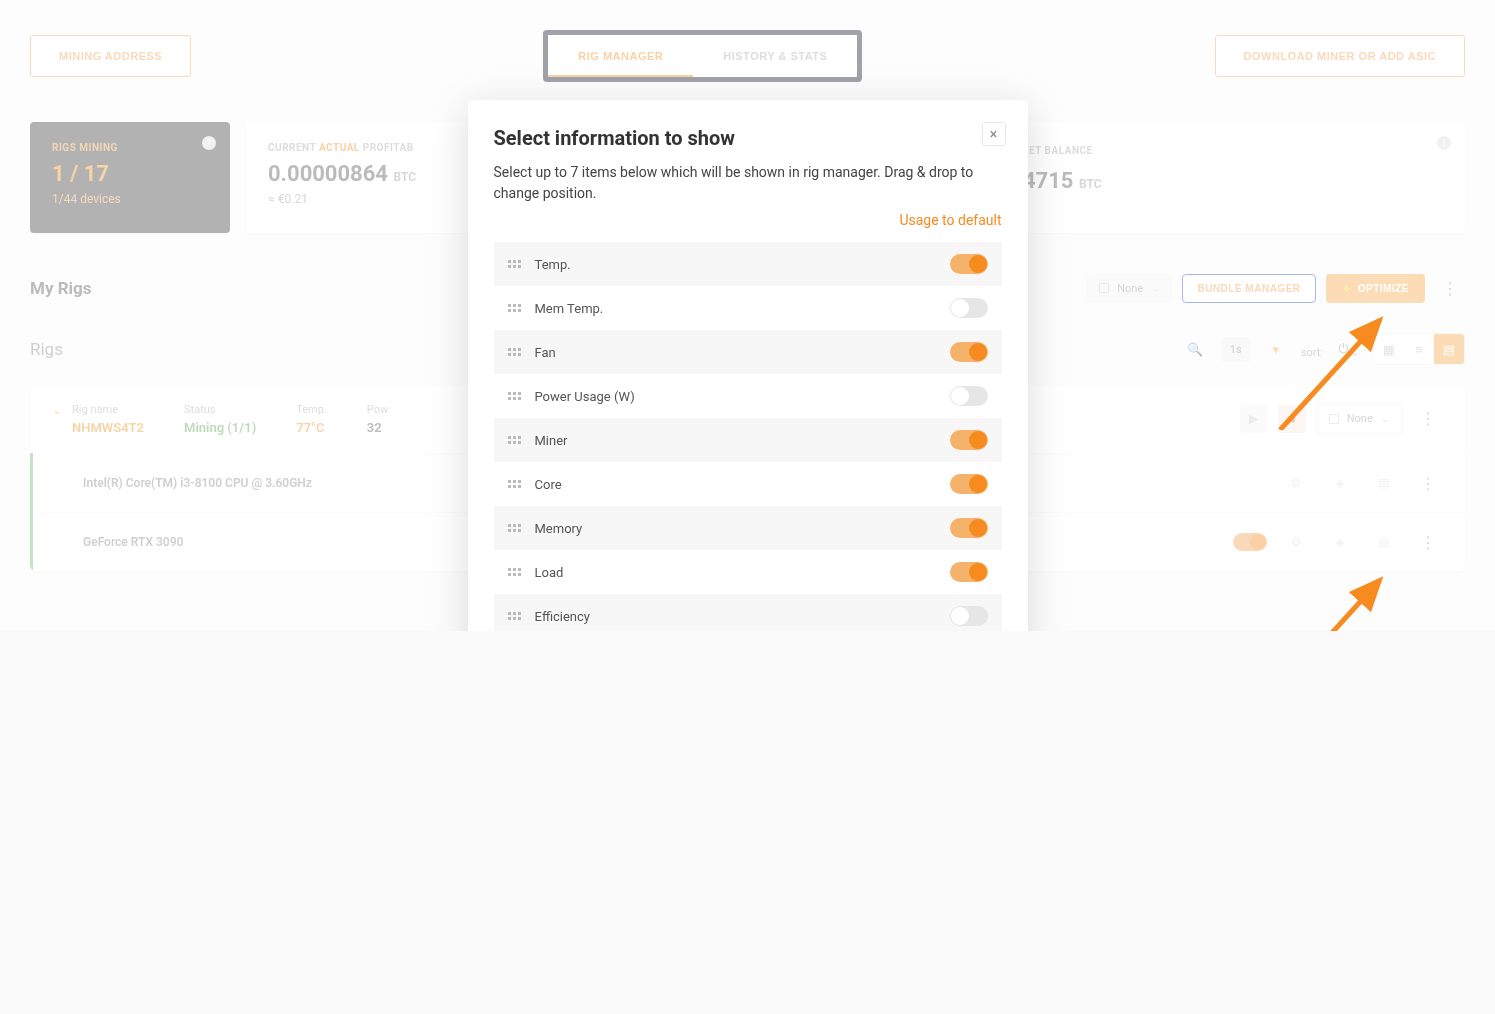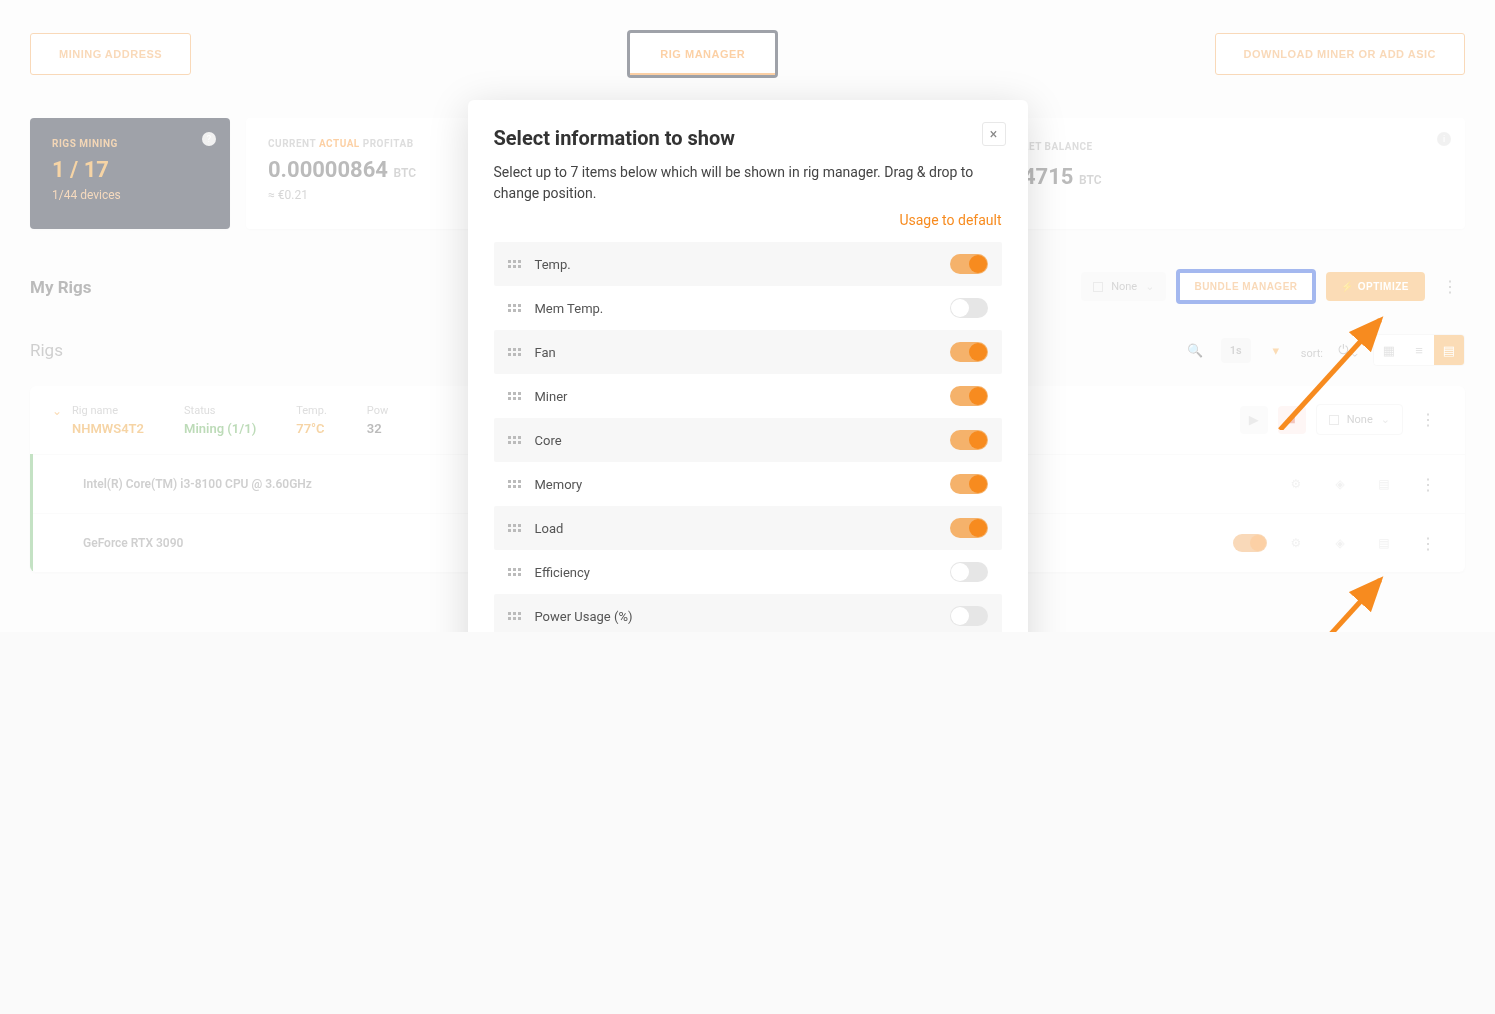--- a/index.html
+++ b/index.html
@@ -20,21 +20,21 @@
     color: #f0a050;
     background: #fff;
     padding: 14px 28px;
     font-size: 11px;
     font-weight: 700;
     letter-spacing: 0.5px;
     border-radius: 3px;
     cursor: pointer;
     text-transform: uppercase;
   }
-  .tabs-center { display: flex; gap: 0; background: #fff; border: 3px solid #0f172a; border-radius: 4px; }
+  .tabs-center { display: flex; gap: 0; background: #fff; border: 5px solid #0f172a; border-radius: 4px; }
   .tab-btn {
     padding: 15px 30px;
     font-size: 11px;
     font-weight: 700;
     letter-spacing: 0.5px;
     border: none;
     background: transparent;
     color: #aaa;
     cursor: pointer;
     text-transform: uppercase;
@@ -43,21 +43,21 @@
   
   .stat-row { display: flex; gap: 16px; margin-bottom: 40px; }
   .stat-card {
     flex: 1;
     background: #fff;
     border-radius: 4px;
     padding: 20px 22px;
     position: relative;
     box-shadow: 0 1px 2px rgba(0,0,0,0.04);
   }
-  .stat-card.orange { background: #0f172a; }
+  .stat-card.orange { background: #404040; }
   .stat-label {
     font-size: 10px;
     font-weight: 700;
     letter-spacing: 0.5px;
     color: #aaa;
     text-transform: uppercase;
     margin-bottom: 8px;
   }
   .stat-card.orange .stat-label { color: #e09a4a; }
   .stat-label .accent { color: #f78b1f; }
@@ -86,21 +86,21 @@
   
   .section-header { display: flex; align-items: center; justify-content: space-between; margin-bottom: 30px; }
   .section-title { font-size: 17px; font-weight: 700; color: #555; }
   .rigs-actions { display: flex; align-items: center; gap: 10px; }
   .select-pill {
     display: flex; align-items: center; gap: 8px;
     background: #f3f3f3; padding: 8px 12px; border-radius: 4px;
     font-size: 11px; color: #999;
   }
   .btn-ghost {
-    border: 4px solid #1d4ed8; background: #fff; color: #f0a050;
+    border: 1px solid #1d4ed8; background: #fff; color: #f0a050;
     padding: 8px 14px; font-size: 10px; font-weight: 700;
     letter-spacing: 0.5px; border-radius: 4px; cursor: pointer;
     text-transform: uppercase;
   }
   .btn-optimize {
     background: #f5a949; color: #fff; border: none;
     padding: 9px 16px; font-size: 10px; font-weight: 700;
     letter-spacing: 0.5px; border-radius: 4px; cursor: pointer;
     text-transform: uppercase;
   }
@@ -208,20 +208,21 @@
 </style>
 </head>
 <body>
 
 <div class="page">
 
   <div class="topbar">
     <button class="btn-outline">MINING ADDRESS</button>
     <div class="tabs-center">
       <button class="tab-btn active">RIG MANAGER</button>
+      <button class="tab-btn">HISTORY &amp; STATS</button>
     </div>
     <button class="btn-outline">DOWNLOAD MINER OR ADD ASIC</button>
   </div>
 
   <div class="stat-row">
     <div class="stat-card orange" style="flex:0 0 200px">
       <div class="stat-info">?</div>
       <div class="stat-label">RIGS MINING</div>
       <div class="stat-value">1 / 17</div>
       <div class="stat-sub">1/44 devices</div>
@@ -415,20 +416,32 @@
         <div class="drag-handle">
           <span></span>
           <span></span>
           <span></span>
           <span></span>
           <span></span>
           <span></span>
         </div>
         <div class="opt-label">Fan</div>
         <div class="switch on"></div>
+      </div>
+      <div class="opt-row">
+        <div class="drag-handle">
+          <span></span>
+          <span></span>
+          <span></span>
+          <span></span>
+          <span></span>
+          <span></span>
+        </div>
+        <div class="opt-label">Power Usage (W)</div>
+        <div class="switch off"></div>
       </div>
       <div class="opt-row">
         <div class="drag-handle">
           <span></span>
           <span></span>
           <span></span>
           <span></span>
           <span></span>
           <span></span>
         </div>

